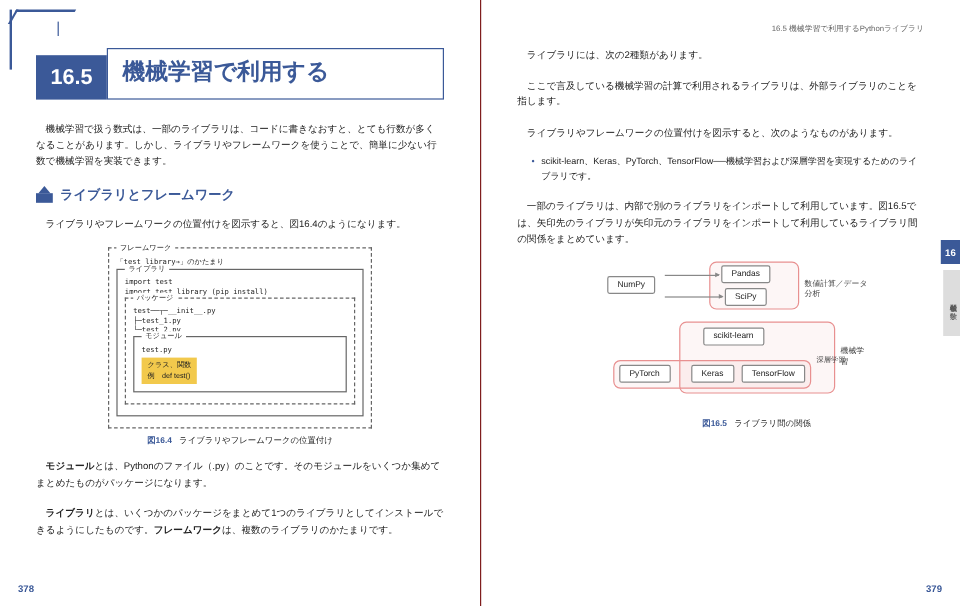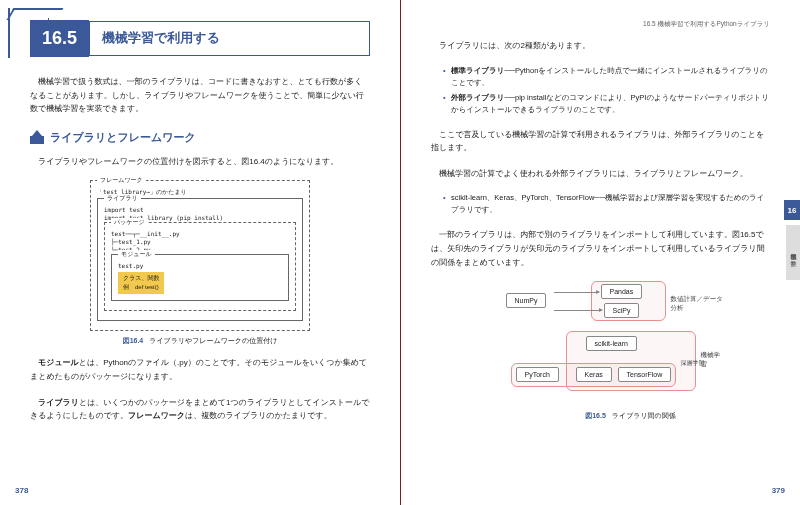--- a/index.html
+++ b/index.html
@@ -3,23 +3,23 @@
 <meta charset="utf-8">
 <style>
 *{margin:0;padding:0;box-sizing:border-box}
 body{font-family:"Hiragino Sans","Meiryo",sans-serif;font-size:8px;color:#222;background:#f5f5f5;width:800px;height:505px;display:flex}
 .page{width:400px;height:505px;background:#fff;position:relative;padding:20px 30px 25px}
 .page-right{border-left:1px solid #7f1d1d}
 .crane{position:absolute;top:0;left:0;width:55px;height:60px}
 .crane-arm{position:absolute;top:8px;left:10px;width:50px;height:12px;border-top:2px solid #3b5998;border-left:2px solid #3b5998;transform:skewX(-30deg)}
 .crane-cable{position:absolute;top:18px;left:48px;width:1px;height:12px;background:#3b5998}
 .crane-mast{position:absolute;top:8px;left:8px;width:2px;height:50px;background:#3b5998}
-.header-row{display:flex;align-items:center;margin-top:0;margin-bottom:18px}
+.header-row{display:flex;align-items:flex-end;margin-top:20px;margin-bottom:18px}
 .section-num{background:#3b5998;color:#fff;font-size:18px;font-weight:bold;padding:8px 12px;min-width:55px;text-align:center}
-.section-title-box{flex:1;border:1.5px solid #3b5998;padding:8px 12px;font-size:13px;font-weight:bold;color:#3b5998;line-height:1.3}
+.section-title-box{flex:1;border:1.5px solid #3b5998;padding:8px 12px;font-size:19px;font-weight:bold;color:#3b5998;line-height:1.3}
 .body-text{font-size:8px;line-height:1.7;margin-bottom:12px;text-indent:1em}
 .subsec{display:flex;align-items:flex-start;font-size:11px;font-weight:bold;color:#3b5998;margin:14px 0 10px}
 .subsec-icon{width:14px;height:14px;margin-right:6px;position:relative}
 .subsec-icon::before{content:"";position:absolute;bottom:0;left:0;width:14px;height:8px;background:#3b5998}
 .subsec-icon::after{content:"";position:absolute;top:0;left:2px;width:0;height:0;border-left:5px solid transparent;border-right:5px solid transparent;border-bottom:6px solid #3b5998}
 .fig-frame{margin:10px auto;width:220px}
 .nest-box{border:1px solid #666;padding:6px;font-size:6.5px;margin-bottom:3px;position:relative;background:#fff}
 .nest-title{position:absolute;top:-5px;left:6px;background:#fff;padding:0 3px;font-size:6px}
 .code-line{font-family:monospace;font-size:6px;margin:1px 0}
 .cls-box{background:#f2c94c;display:inline-block;padding:2px 5px;font-size:6px;margin-top:2px}
@@ -101,26 +101,22 @@
   </p>
   <p class="body-text">
     <span class="bold">ライブラリ</span><span>とは、いくつかのパッケージをまとめて1つのライブラリとしてインストールできるようにしたものです。</span><span class="bold">フレームワーク</span><span>は、複数のライブラリのかたまりです。</span>
   </p>
   <div class="page-num pn-left">378</div>
 </div>
 
 <div class="page page-right">
   <div class="header-crumb">16.5 機械学習で利用するPythonライブラリ</div>
   <p class="body-text">ライブラリには、次の2種類があります。</p>
-  <ul class="bullet-list">
-    <li><span class="lead">標準ライブラリ</span><span class="sub">──Pythonをインストールした時点で一緒にインストールされるライブラリのことです。</span></li>
-    <li><span class="lead">外部ライブラリ</span><span class="sub">──pip installなどのコマンドにより、PyPIのようなサードパーティリポジトリからインストールできるライブラリのことです。</span></li>
-  </ul>
   <p class="body-text">ここで言及している機械学習の計算で利用されるライブラリは、外部ライブラリのことを指します。</p>
-  <p class="body-text">機械学習の計算でよく使われる外部ライブラリには、ライブラリとフレームワーク。</p>
+  <p class="body-text">ライブラリやフレームワークの位置付けを図示すると、次のようなものがあります。</p>
   <ul class="bullet-list">
     <li>scikit-learn、Keras、PyTorch、TensorFlow──機械学習および深層学習を実現するためのライブラリです。</li>
   </ul>
   <p class="body-text">一部のライブラリは、内部で別のライブラリをインポートして利用しています。図16.5では、矢印先のライブラリが矢印元のライブラリをインポートして利用しているライブラリ間の関係をまとめています。</p>
 
   <div class="diagram">
     <div class="dg-group" style="top:0;left:115px;width:75px;height:40px"></div>
     <div class="dg-group" style="top:50px;left:90px;width:130px;height:60px"></div>
     <div class="dg-group" style="top:82px;left:35px;width:165px;height:24px"></div>
 

